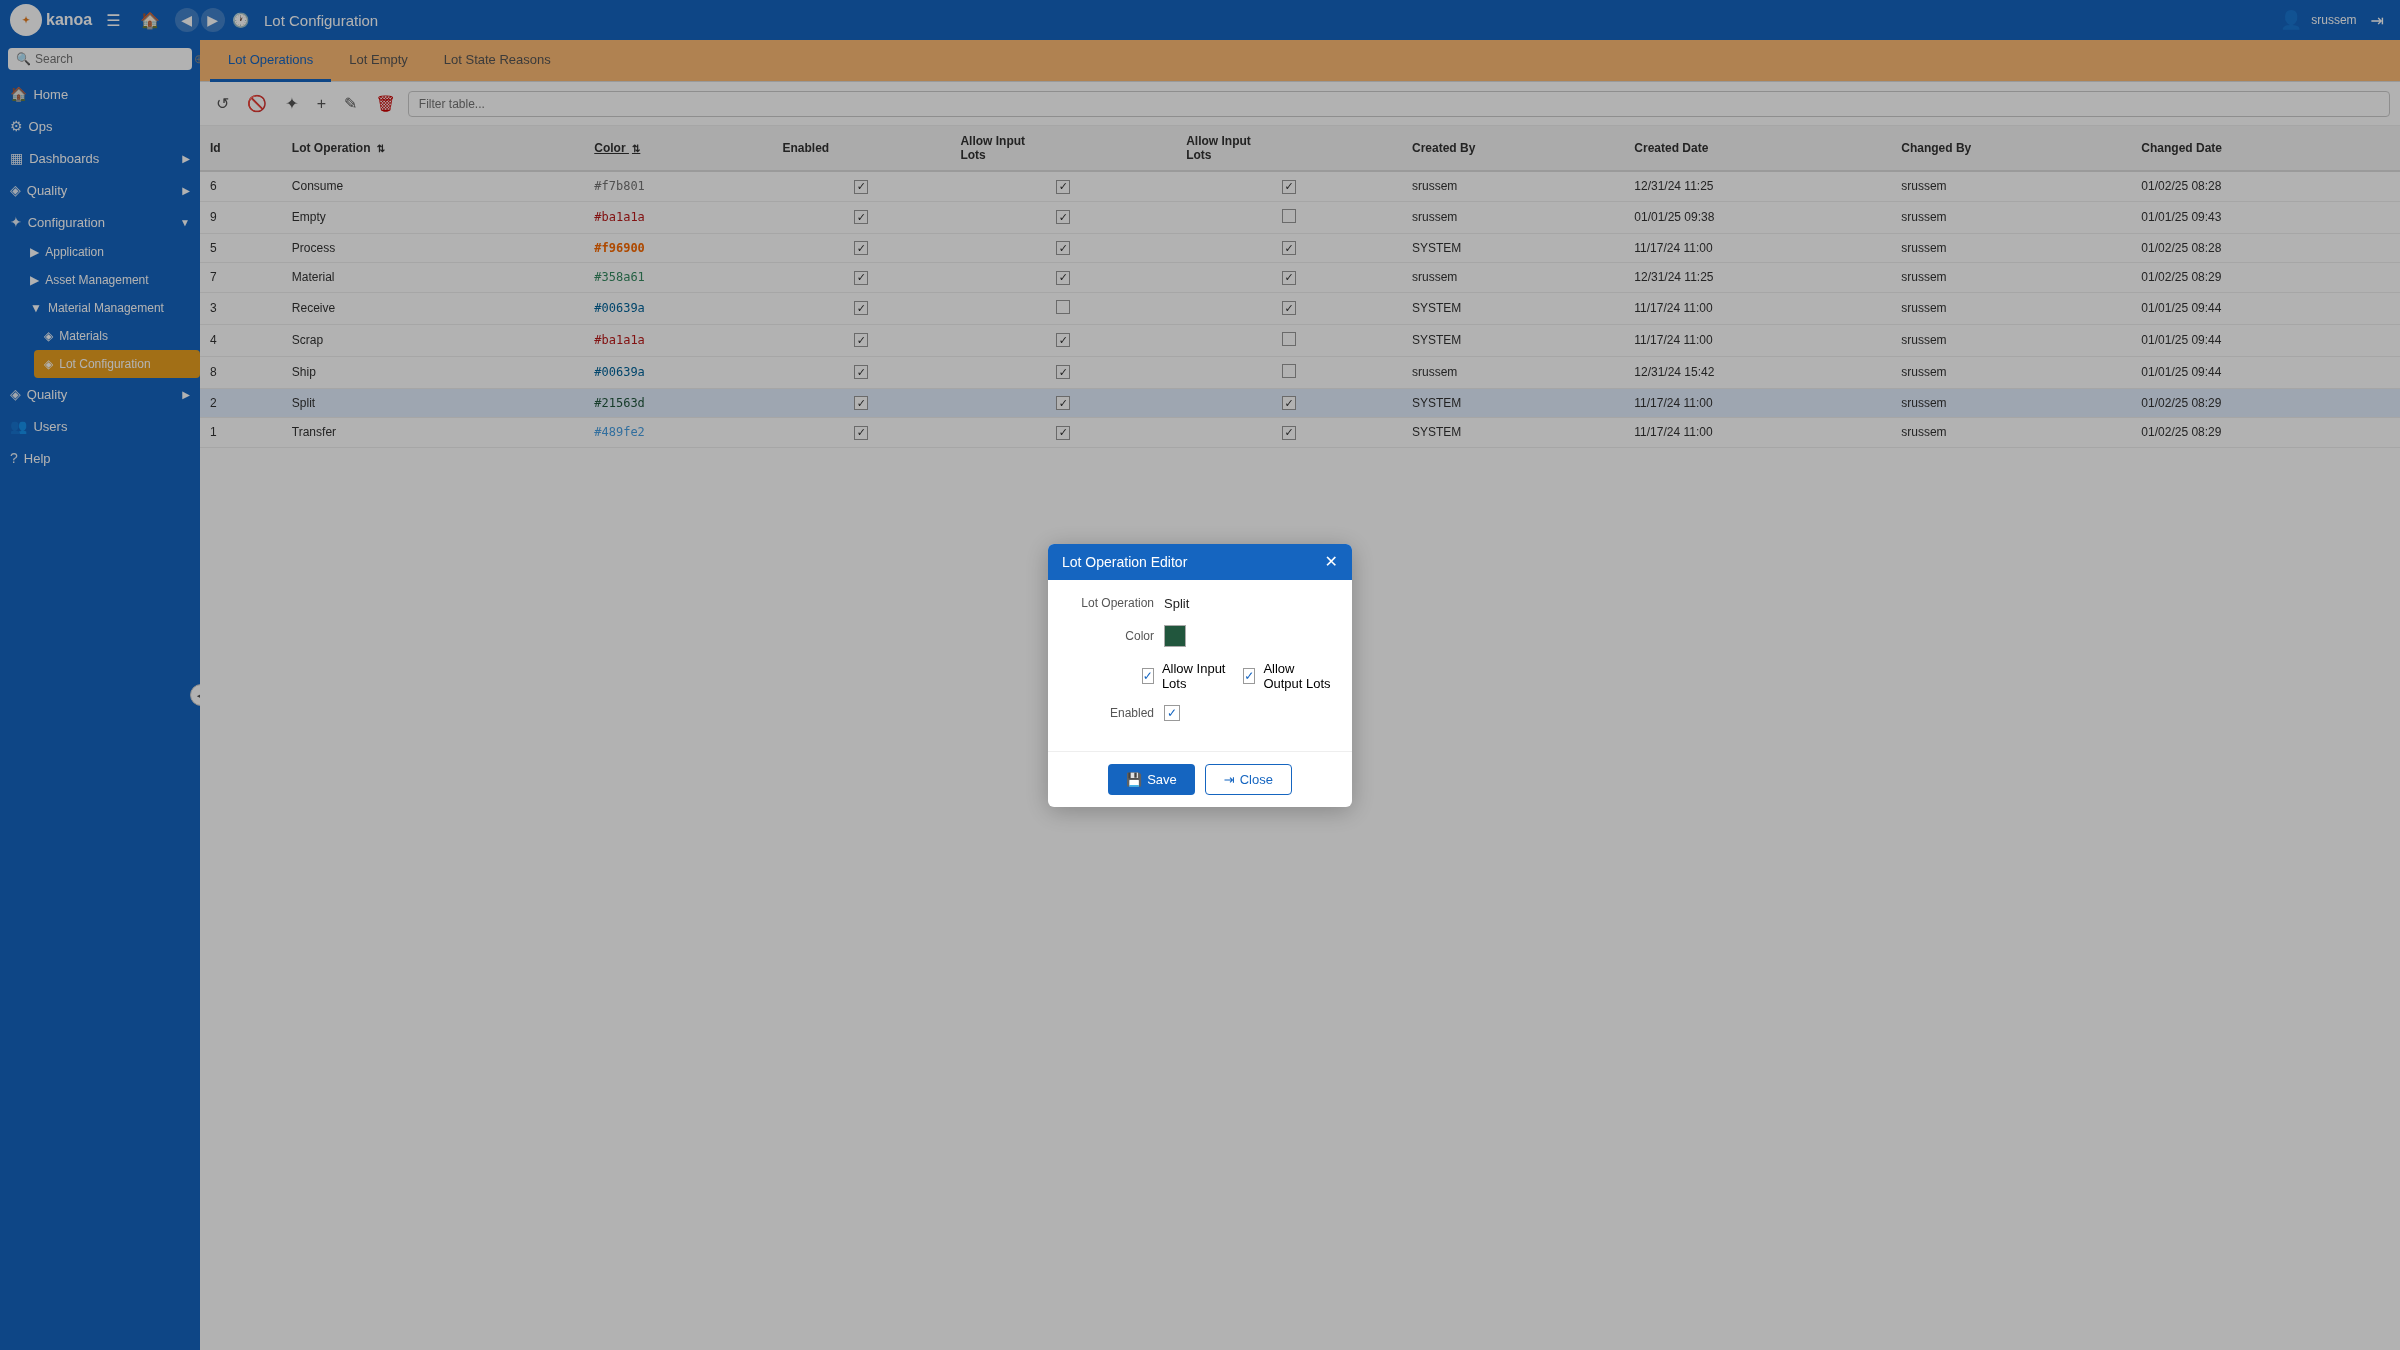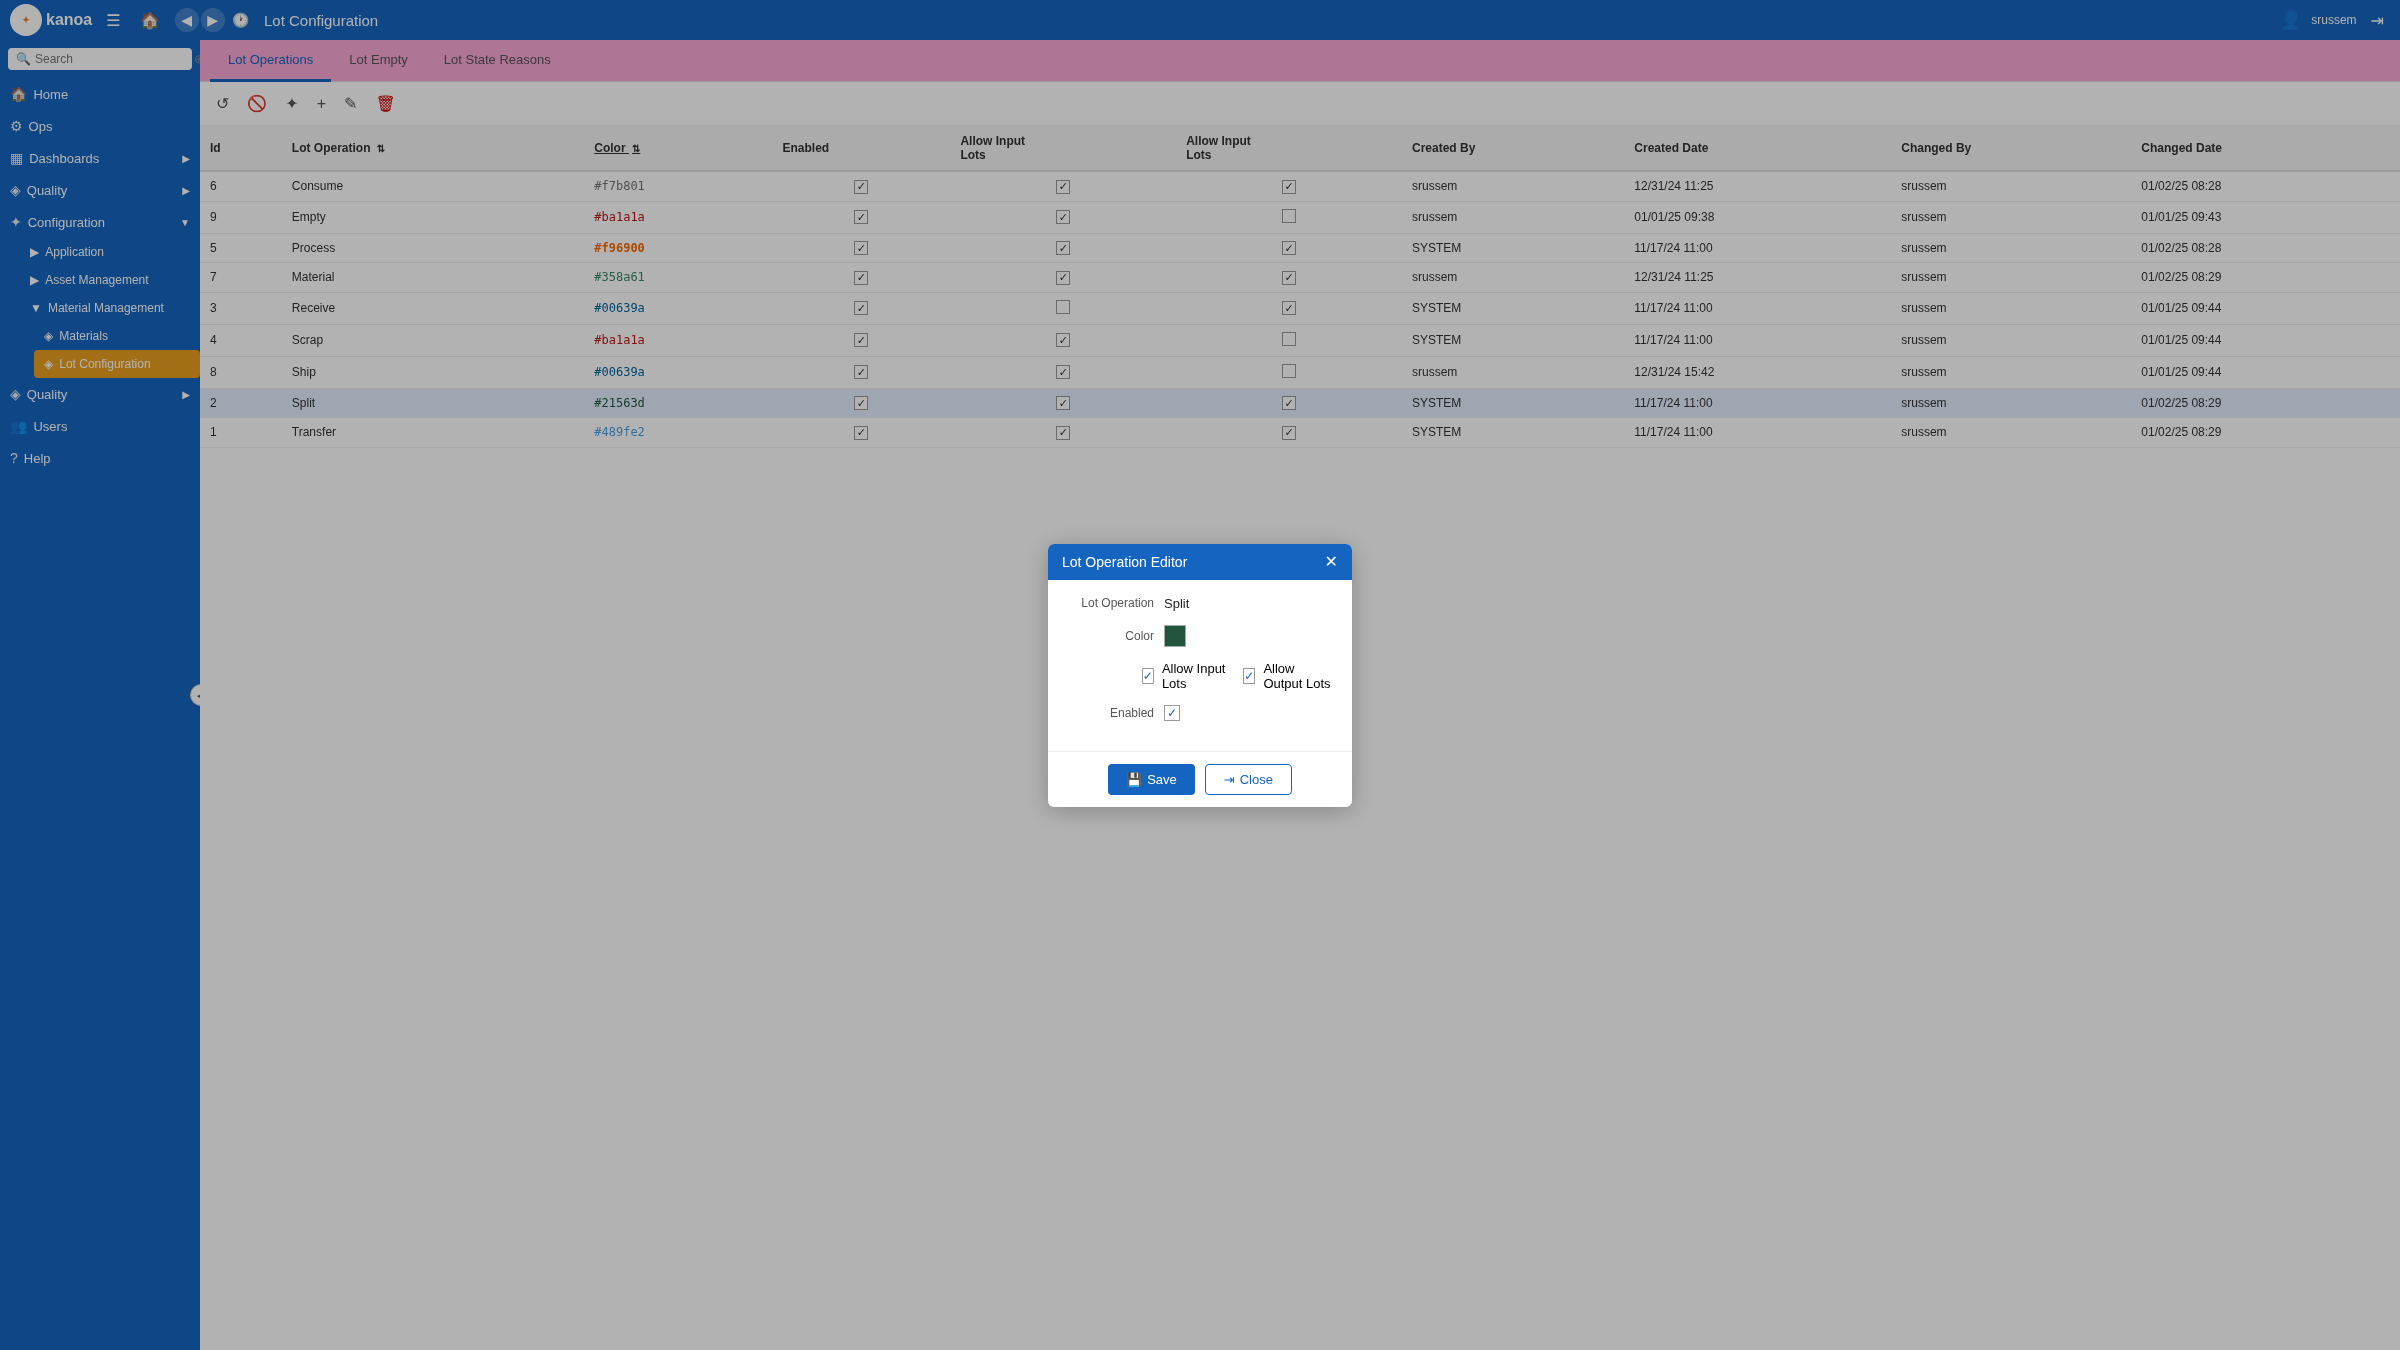--- a/index.html
+++ b/index.html
@@ -89,21 +89,21 @@
       background: white; border: 1px solid #ccc; border-radius: 50%;
       width: 22px; height: 22px; display: flex; align-items: center; justify-content: center;
       cursor: pointer; font-size: 11px; color: #555; z-index: 10;
     }
 
     
     .content { flex: 1; display: flex; flex-direction: column; overflow: hidden; background: white; }
 
     
     .tabs {
-      display: flex; border-bottom: 1px solid #ddd; background: #f9a8d4;
+      display: flex; border-bottom: 1px solid #ddd; background: #fdba74;
       padding: 0 10px; flex-shrink: 0; text-align: right;
     }
     .tab {
       padding: 12px 18px; cursor: pointer; font-size: 13px; color: #555;
       border-bottom: 3px solid transparent; margin-bottom: -1px;
     }
     .tab.active { color: #1565c0; border-bottom-color: #1565c0; font-weight: 500; }
 
     
     .toolbar {
@@ -311,20 +311,21 @@
       </div>
     </div>
 
     <div class="toolbar">
       <button class="toolbar-btn" title="Refresh">↺</button>
       <button class="toolbar-btn" title="Disable">🚫</button>
       <button class="toolbar-btn" title="Settings">✦</button>
       <button class="toolbar-btn" title="Add">+</button>
       <button class="toolbar-btn" title="Edit">✎</button>
       <button class="toolbar-btn" title="Delete" style="color:#c00;">🗑</button>
+      <input class="toolbar-search" type="text" placeholder="Filter table..." style="">
     </div>
 
     <div class="table-container">
       <table>
         <thead>
           <tr>
             <th>Id</th>
             <th style="cursor:pointer;">Lot Operation <span class="sort-icon">⇅</span></th>
             <th style="cursor:pointer;text-decoration:underline;">Color <span class="sort-icon">⇅</span></th>
             <th>Enabled</th>

